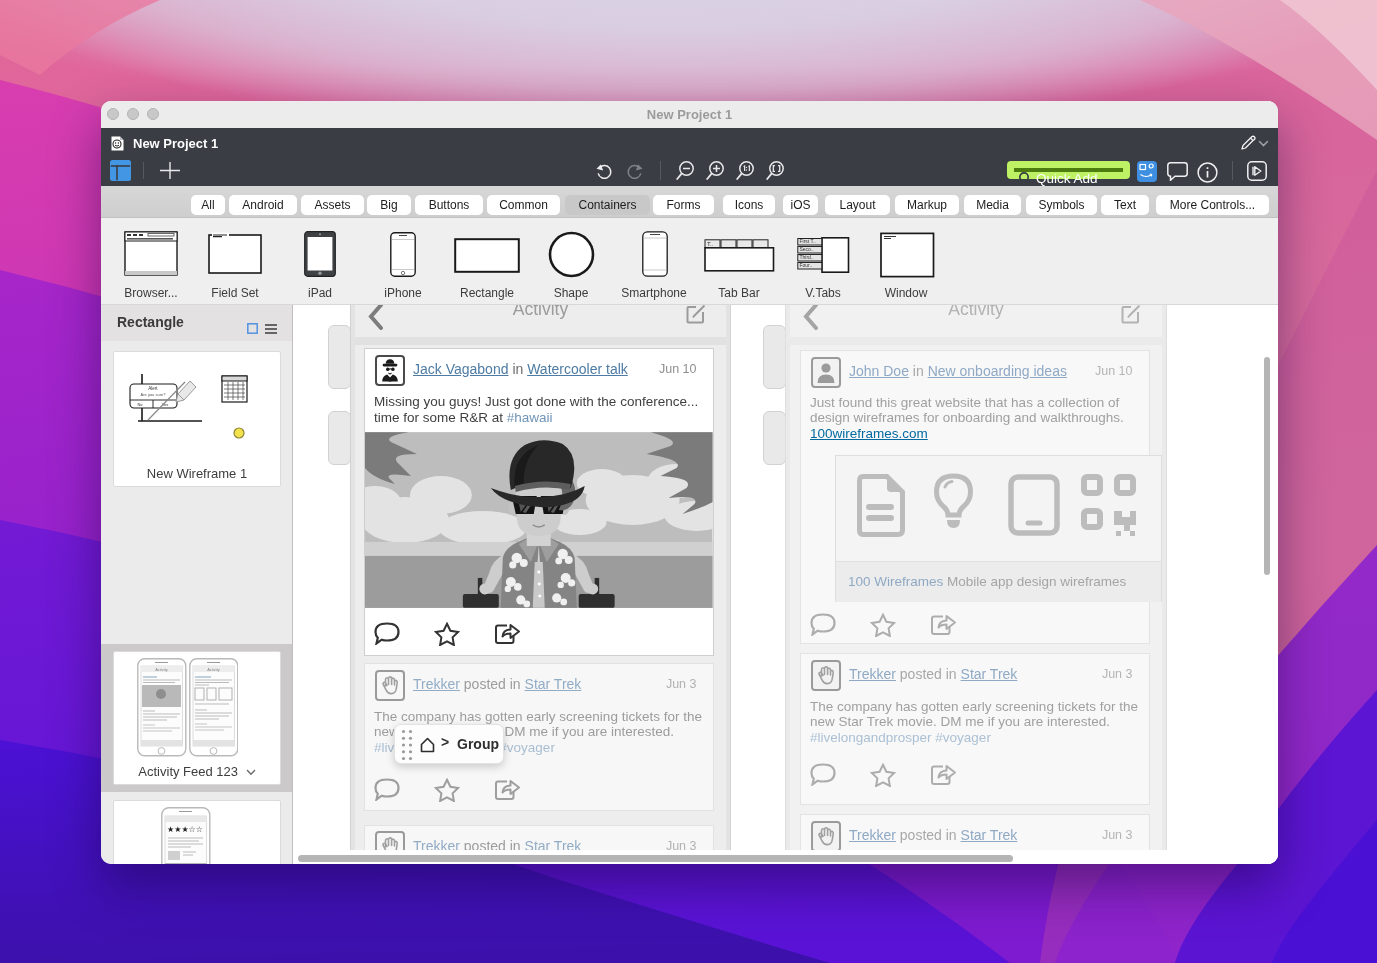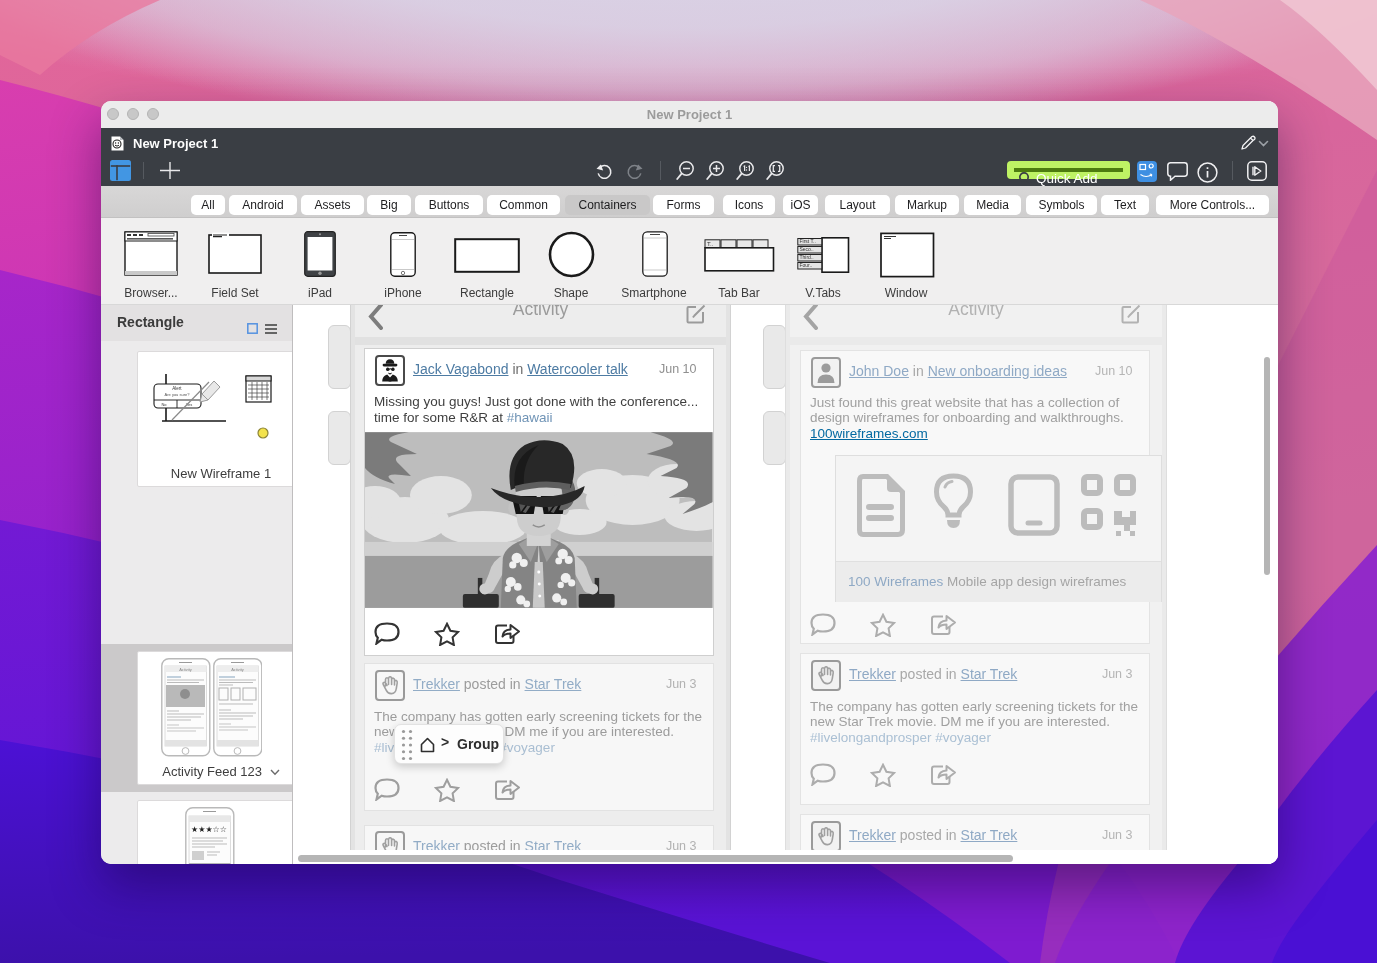--- a/index.html
+++ b/index.html
@@ -23,21 +23,21 @@
 .pill { position:absolute; top:9px; height:20px; border-radius:5px; background:#fff; color:#1d1d1f; font-size:12px; line-height:20px; text-align:center; }
 .pill.sel { background:#c9c8c8; }
 
 #panel { position:absolute; left:0; top:117px; width:100%; height:87px; background:#f0efef; border-bottom:1px solid #d8d8d8; }
 .clabel { position:absolute; top:68px; font-size:12px; color:#3c3c3c; text-align:center; transform:translateX(-50%); white-space:nowrap; }
 
 #side { position:absolute; left:0; top:204px; width:191px; height:559px; background:#ecebec; }
 #sidehead { position:absolute; left:0; top:0; width:100%; height:36px; background:#e3e1e2; }
 #sidehead .wt { position:absolute; left:16px; top:9px; font-size:14px; font-weight:bold; color:#3b3b3b; }
 #sidediv { position:absolute; left:191px; top:204px; width:1px; height:559px; background:#bfbdbe; }
-.scard { position:absolute; left:36px; width:168px; background:#fff; border:1px solid #dcdadb; border-radius:2px;padding-left:40px; }
+.scard { position:absolute; left:12px; width:168px; background:#fff; border:1px solid #dcdadb; border-radius:2px;padding-left:40px; }
 .scap { position:absolute; left:0; width:100%; text-align:center; font-size:13px; color:#3d3d3d; }
 
 #canvas { position:absolute; left:192px; top:204px; width:985px; height:559px; background:#fff; overflow:hidden; }
 
 .vol { position:absolute; width:23px; border-radius:6px; background:#e9e9e9; border:1px solid #d2d2d2; }
 .phone { position:absolute; top:-20px; height:600px; background:#ededed; border-left:4px solid #e3e3e3; border-right:4px solid #e3e3e3; box-shadow:0 0 0 1px #d2d2d2; }
 .card { position:absolute; background:#fff; border:1px solid #cfcfcf; }
 .avatar { position:absolute; left:10px; top:6px; width:30px; height:31px; border:2px solid #4a4a4a; border-radius:4px; background:#fff; }
 .nrow { position:absolute; left:48px; top:12px; font-size:14px; color:#6b6b6b; white-space:nowrap; }
 .nrow a { color:#4d7ba3; text-decoration:underline; }

